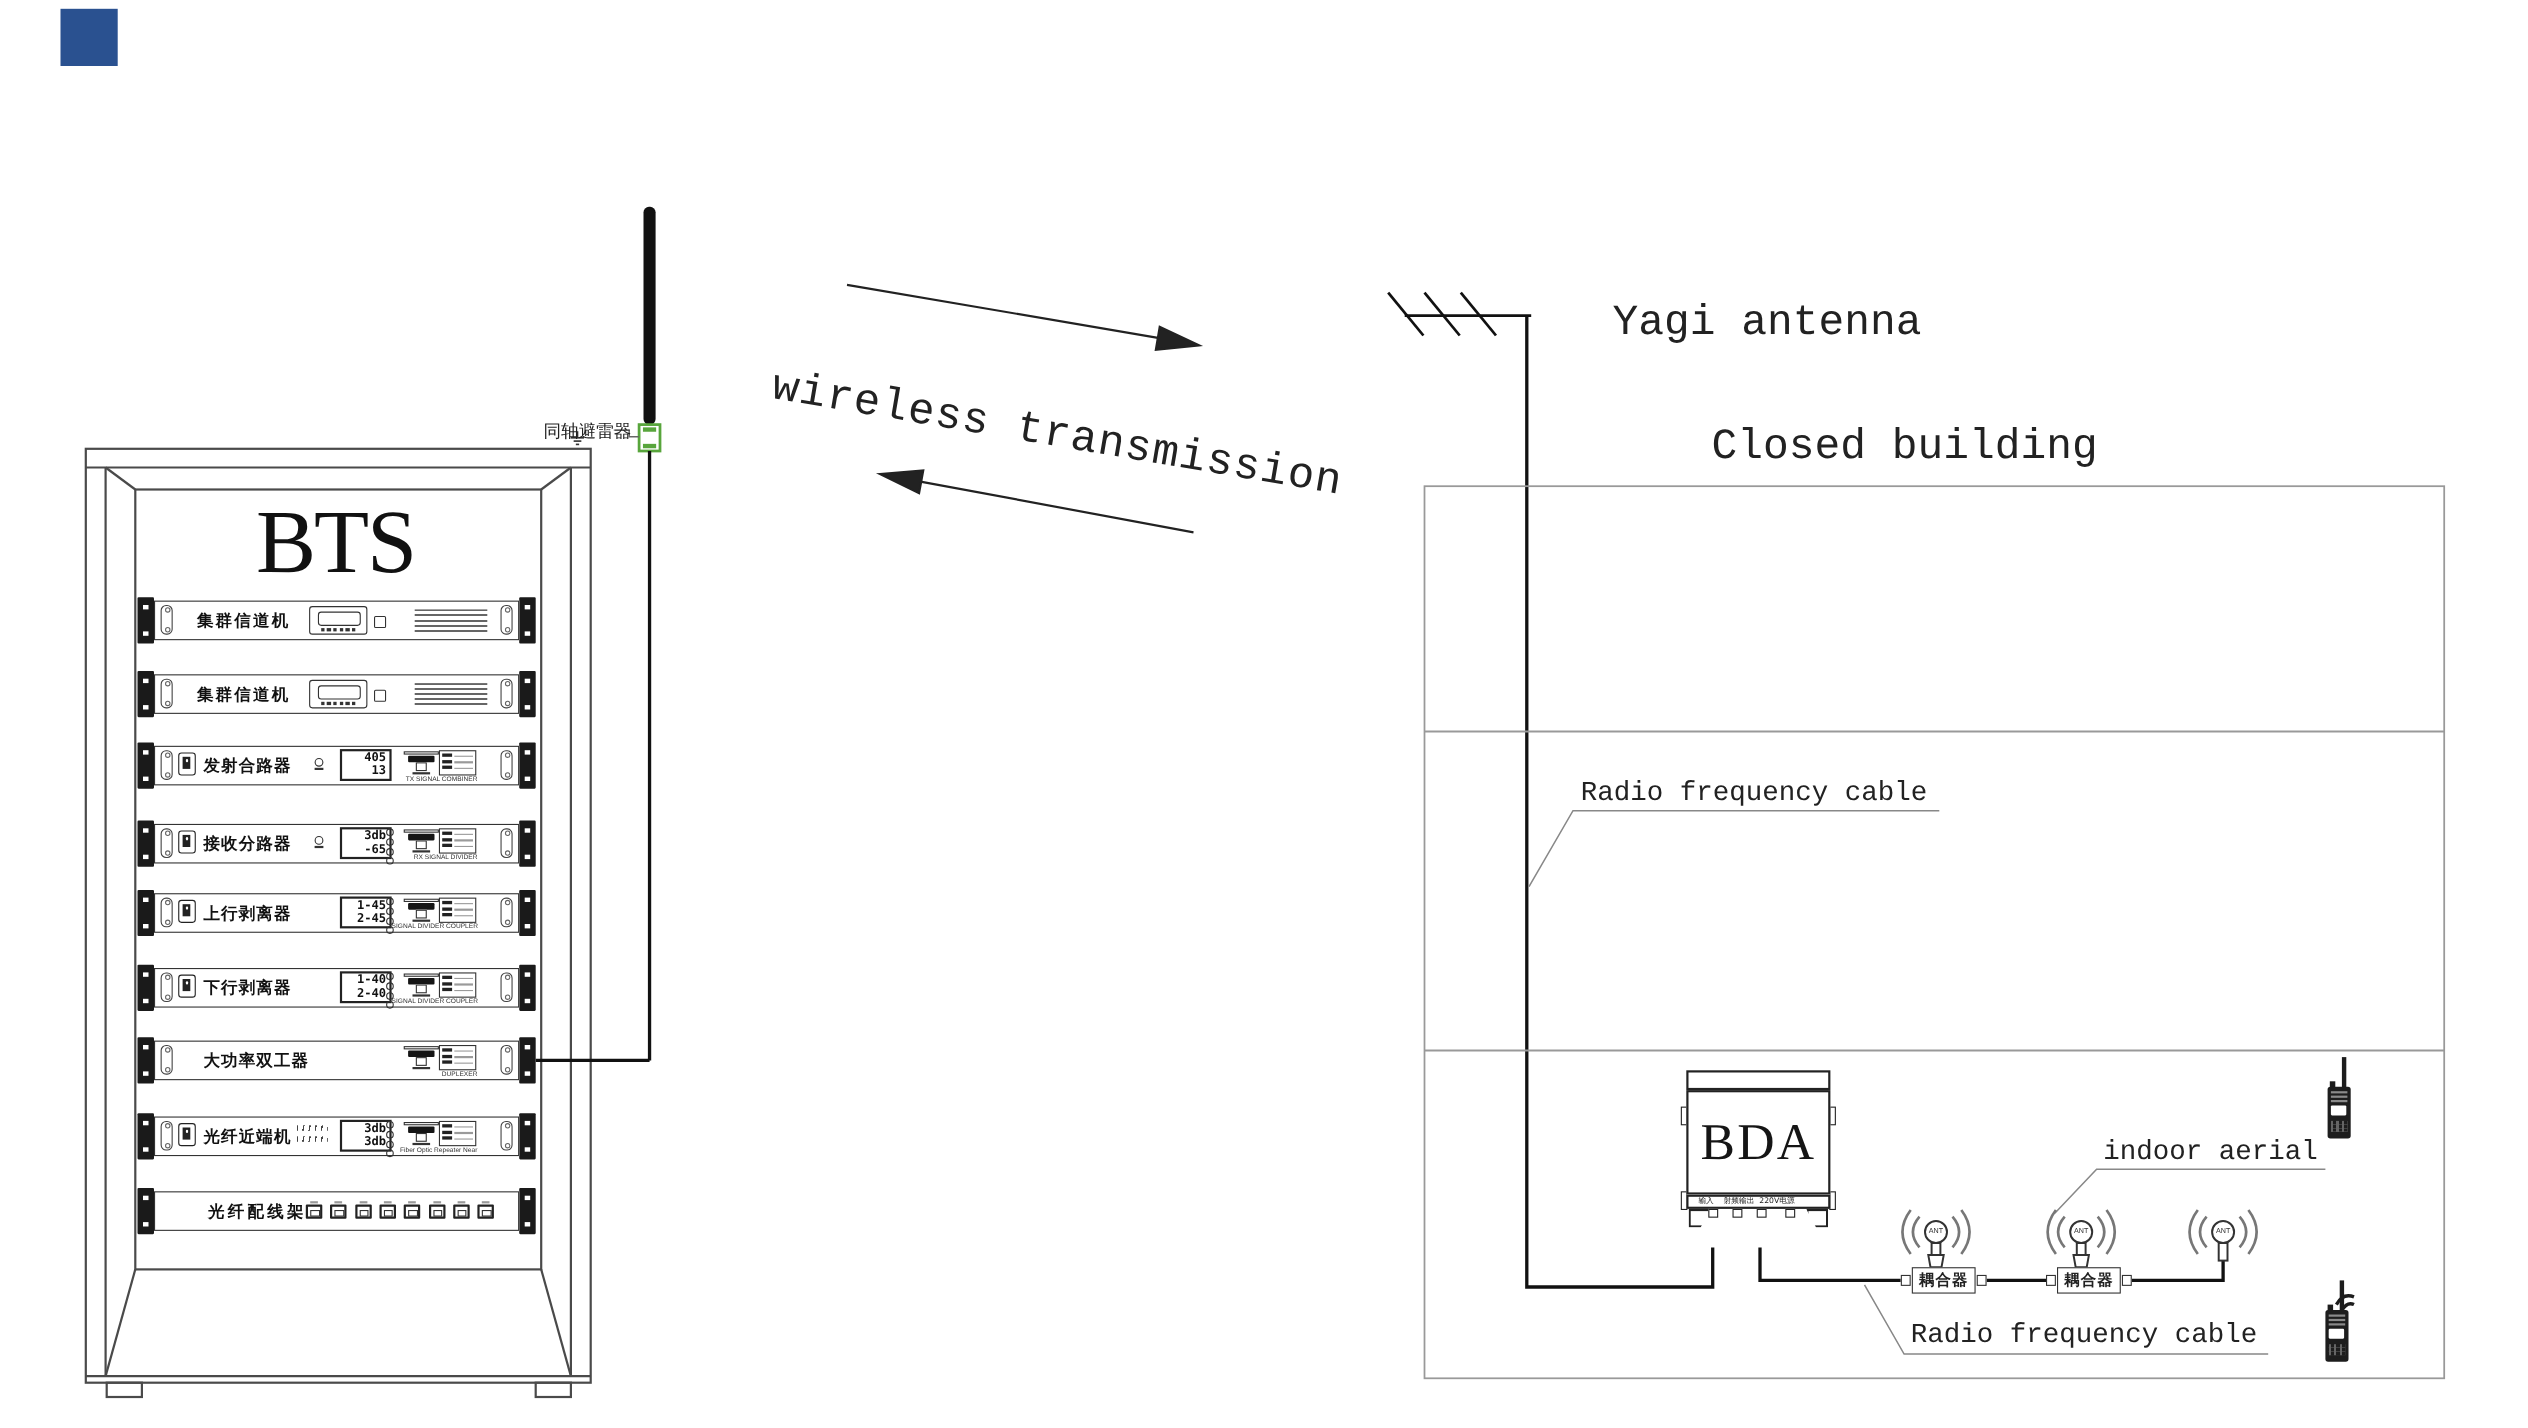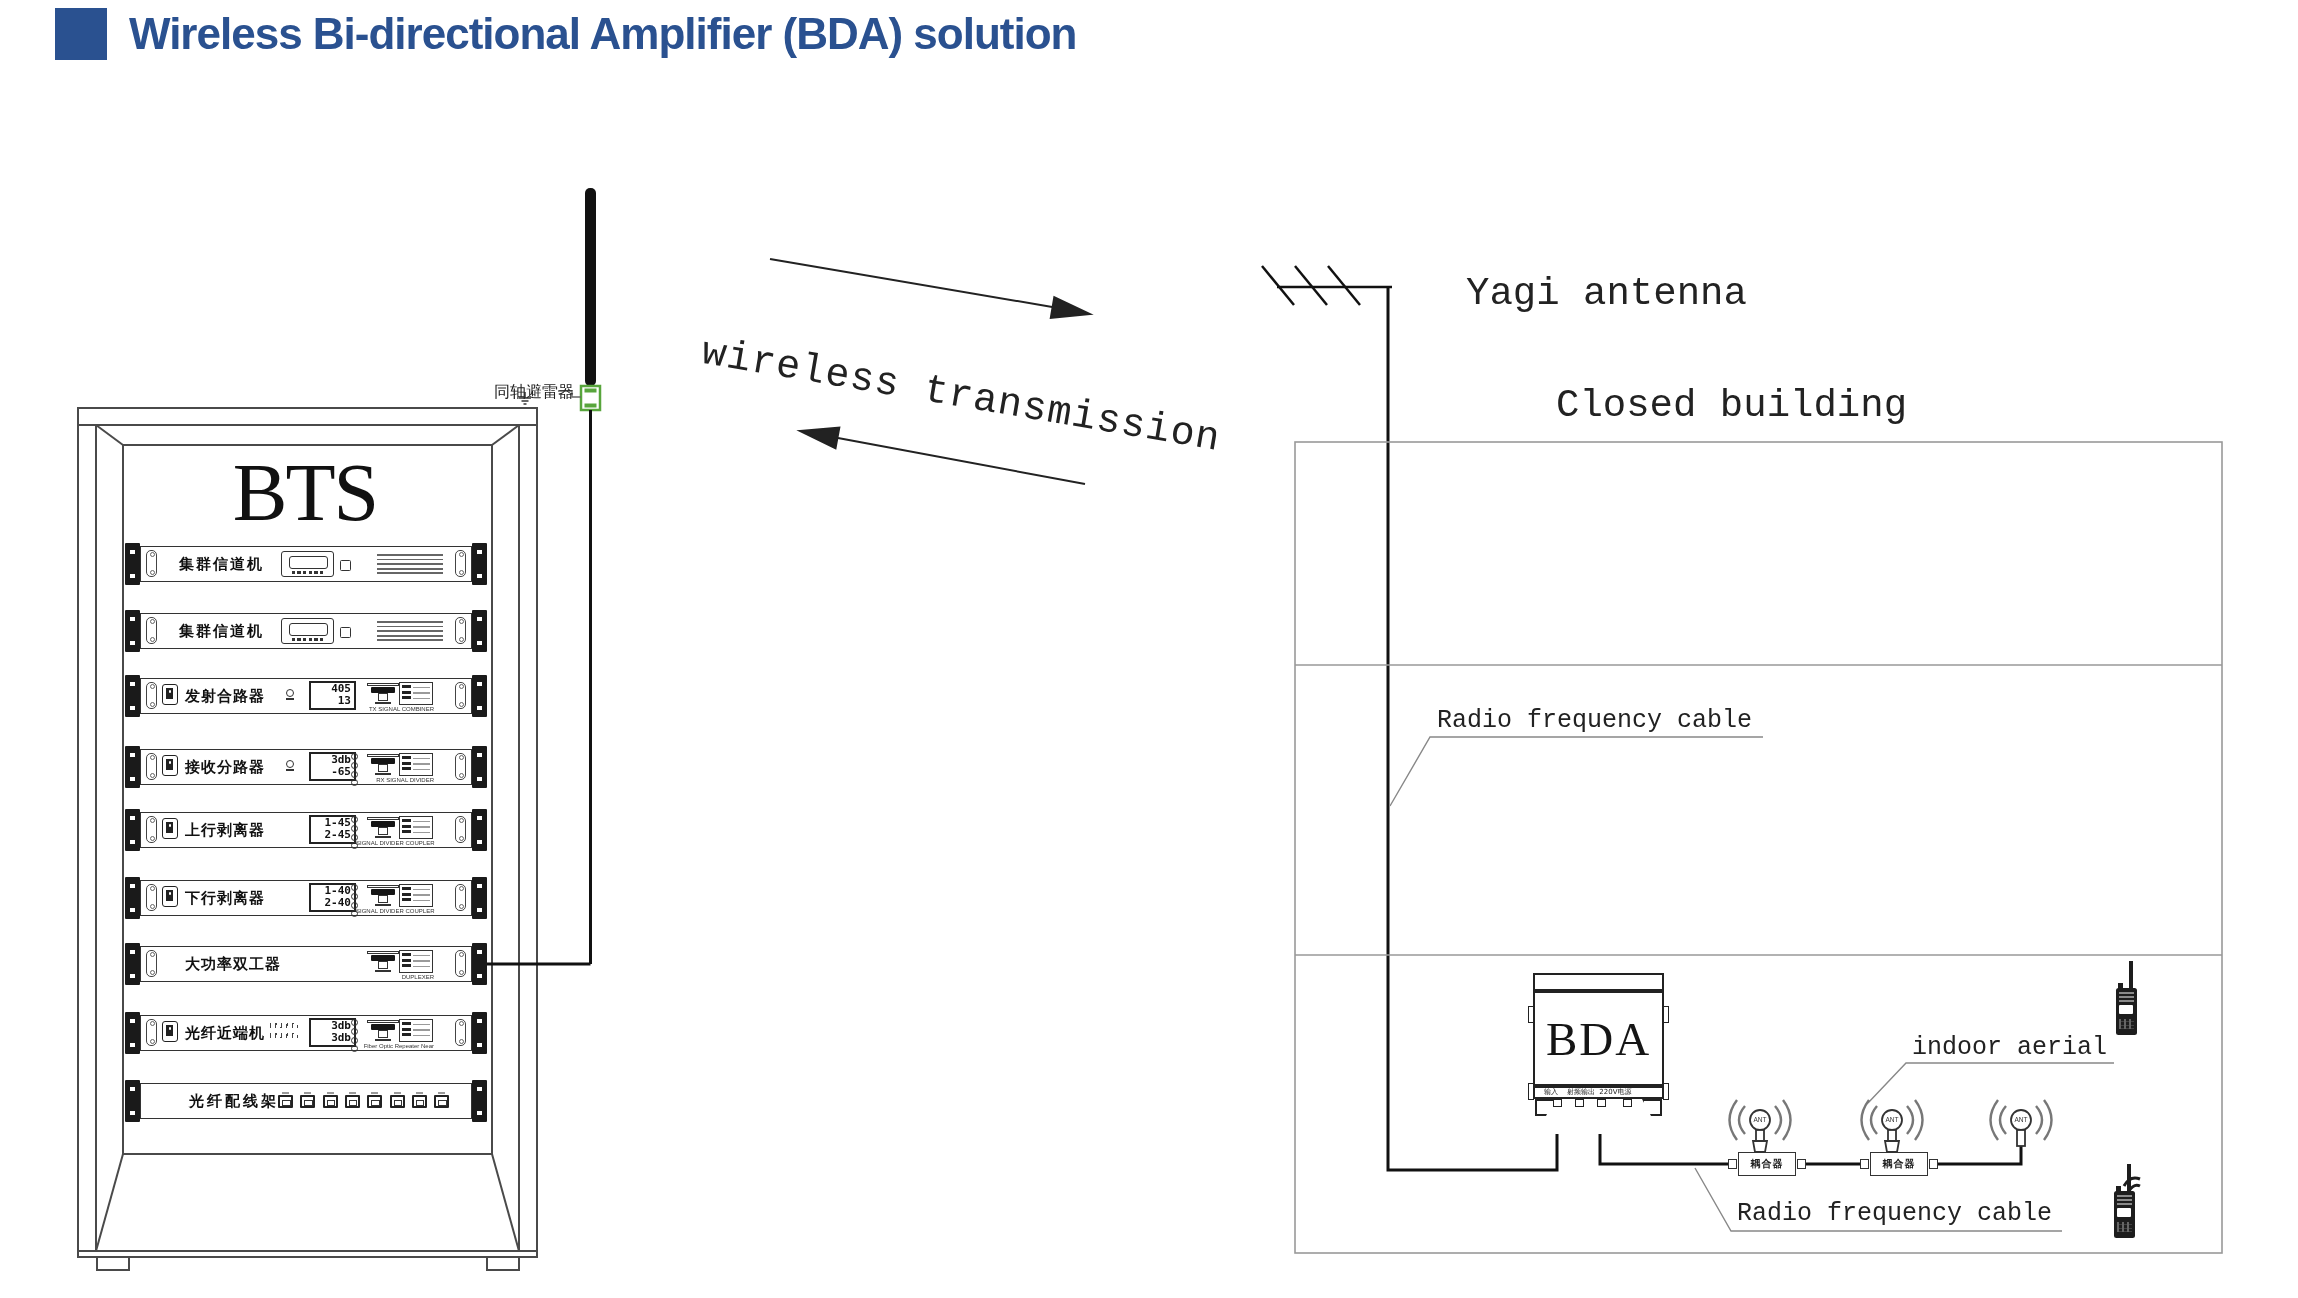--- a/index.html
+++ b/index.html
@@ -89,21 +89,21 @@
   .tab-l{left:-5px;} .tab-r{left:130px;}
   .tab-u{top:33px;} .tab-d{top:110px;}
   .bda-foot{position:absolute;top:126px;width:20px;height:17px;background:#fff;border:2px solid #222;box-sizing:border-box;}
   .foot-l{left:2px;clip-path:polygon(0 0,100% 0,55% 100%,0 100%);}
   .foot-r{left:109px;clip-path:polygon(0 0,100% 0,100% 100%,45% 100%);}
   .bda-con{position:absolute;top:126px;width:9px;height:8px;border:1.8px solid #222;box-sizing:border-box;background:#fff;}
 
   
   .coupler{position:absolute;top:1152px;width:58px;height:24px;border:1.6px solid #333;box-sizing:border-box;background:#fff;
            display:flex;align-items:center;justify-content:center;}
-  .coupler-label{font-size:10px;font-weight:bold;color:#222;letter-spacing:1px;
+  .coupler-label{font-size:14px;font-weight:bold;color:#222;letter-spacing:1px;
                  font-family:"DejaVu Sans",sans-serif;}
   .ctab{position:absolute;top:6px;width:9px;height:10px;border:1.5px solid #333;box-sizing:border-box;background:#fff;}
   .ctab-l{left:-11px;} .ctab-r{right:-11px;}
   .ant-label{position:absolute;top:1116px;width:24px;text-align:center;font-size:6.5px;color:#333;
              font-family:"Liberation Sans",sans-serif;}
 
   
   .wt{position:absolute;width:22px;height:76px;}
   .wt-ant{position:absolute;left:13px;top:0;width:3.5px;height:29px;background:#1d1d1d;}
   .wt-body{position:absolute;left:0;top:27px;width:21px;height:47px;background:#1d1d1d;border-radius:2.5px;}
@@ -211,21 +211,20 @@
     </g>
 
     <g stroke="#1d1d1d" stroke-width="3" fill="none">
       <path d="M2124,1186 q6,-11 16,-7"></path>
         <path d="M2129,1191 q5,-8 11,-5"></path>
     </g>
   </svg>
 
   <div class="hdr">
     <div class="hdr-sq"></div>
-    <div class="hdr-title">Wireless Bi-directional Amplifier (BDA) solution</div>
   </div>
 
   <div class="bts-label">BTS</div>
   <div class="arrester-label">同轴避雷器</div>
 
   <div id="rack">
       <div class="row" style="top: 546px;">
         <div class="ear">
           <i class="d1"></i>
           <i class="d2"></i>

